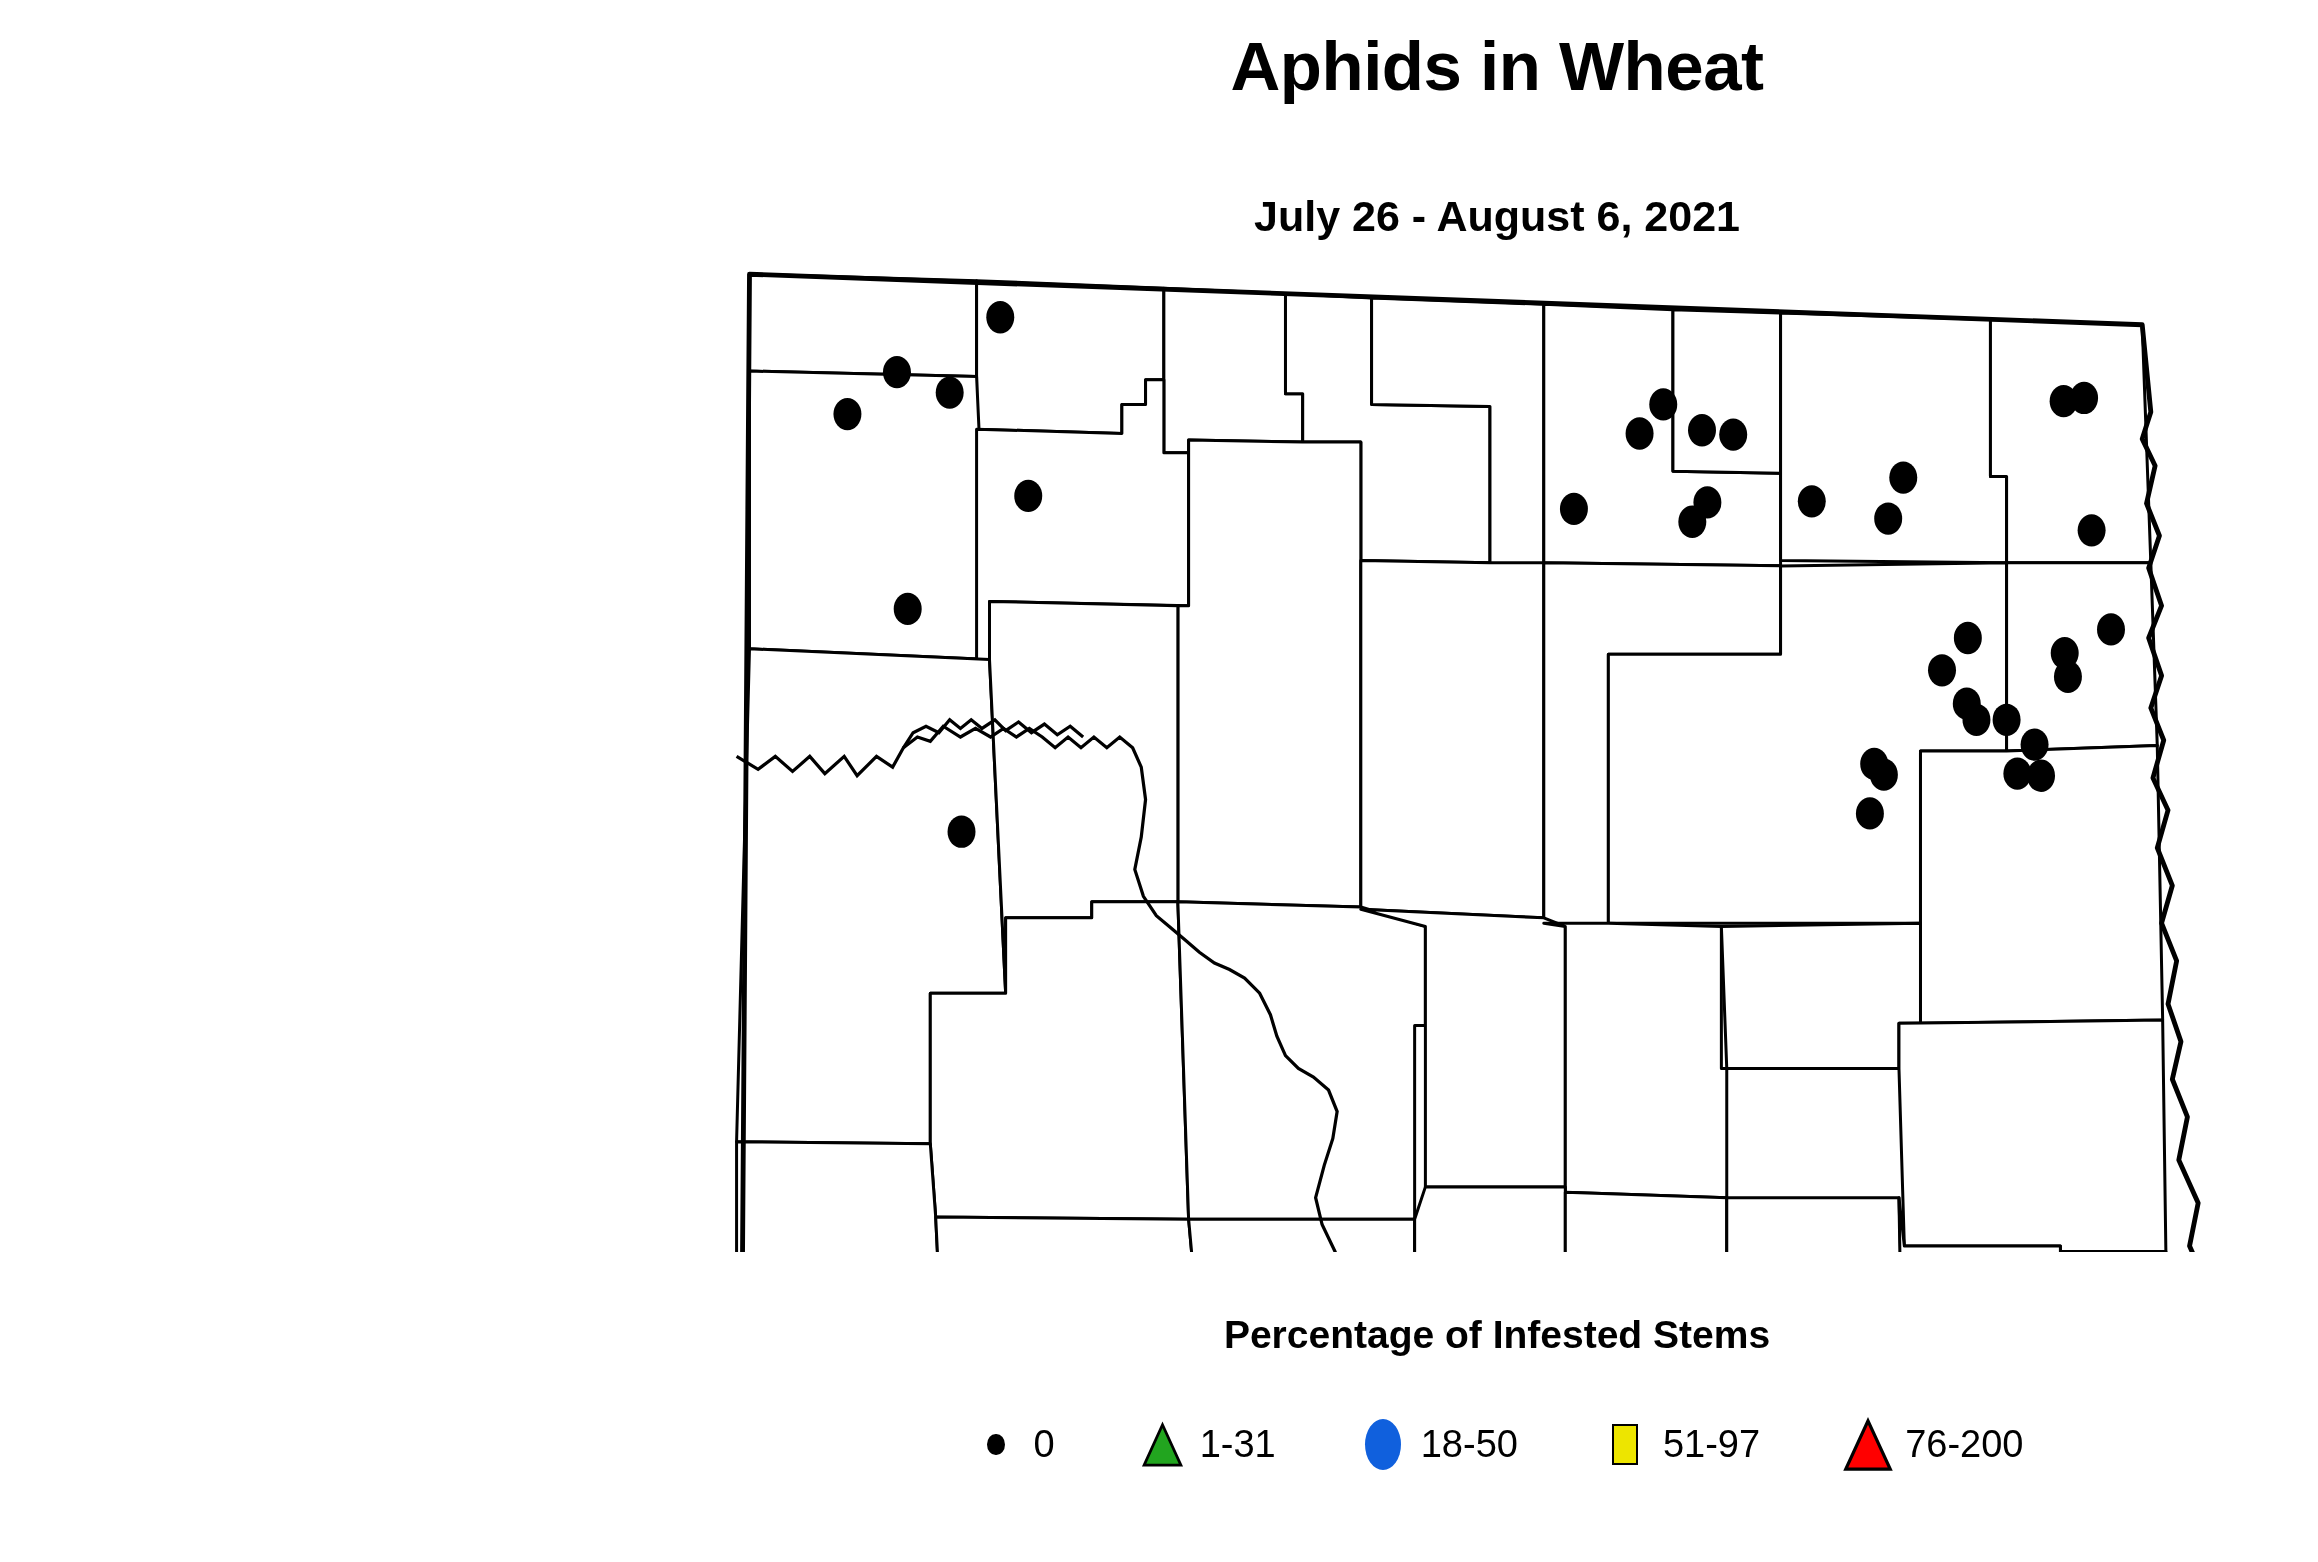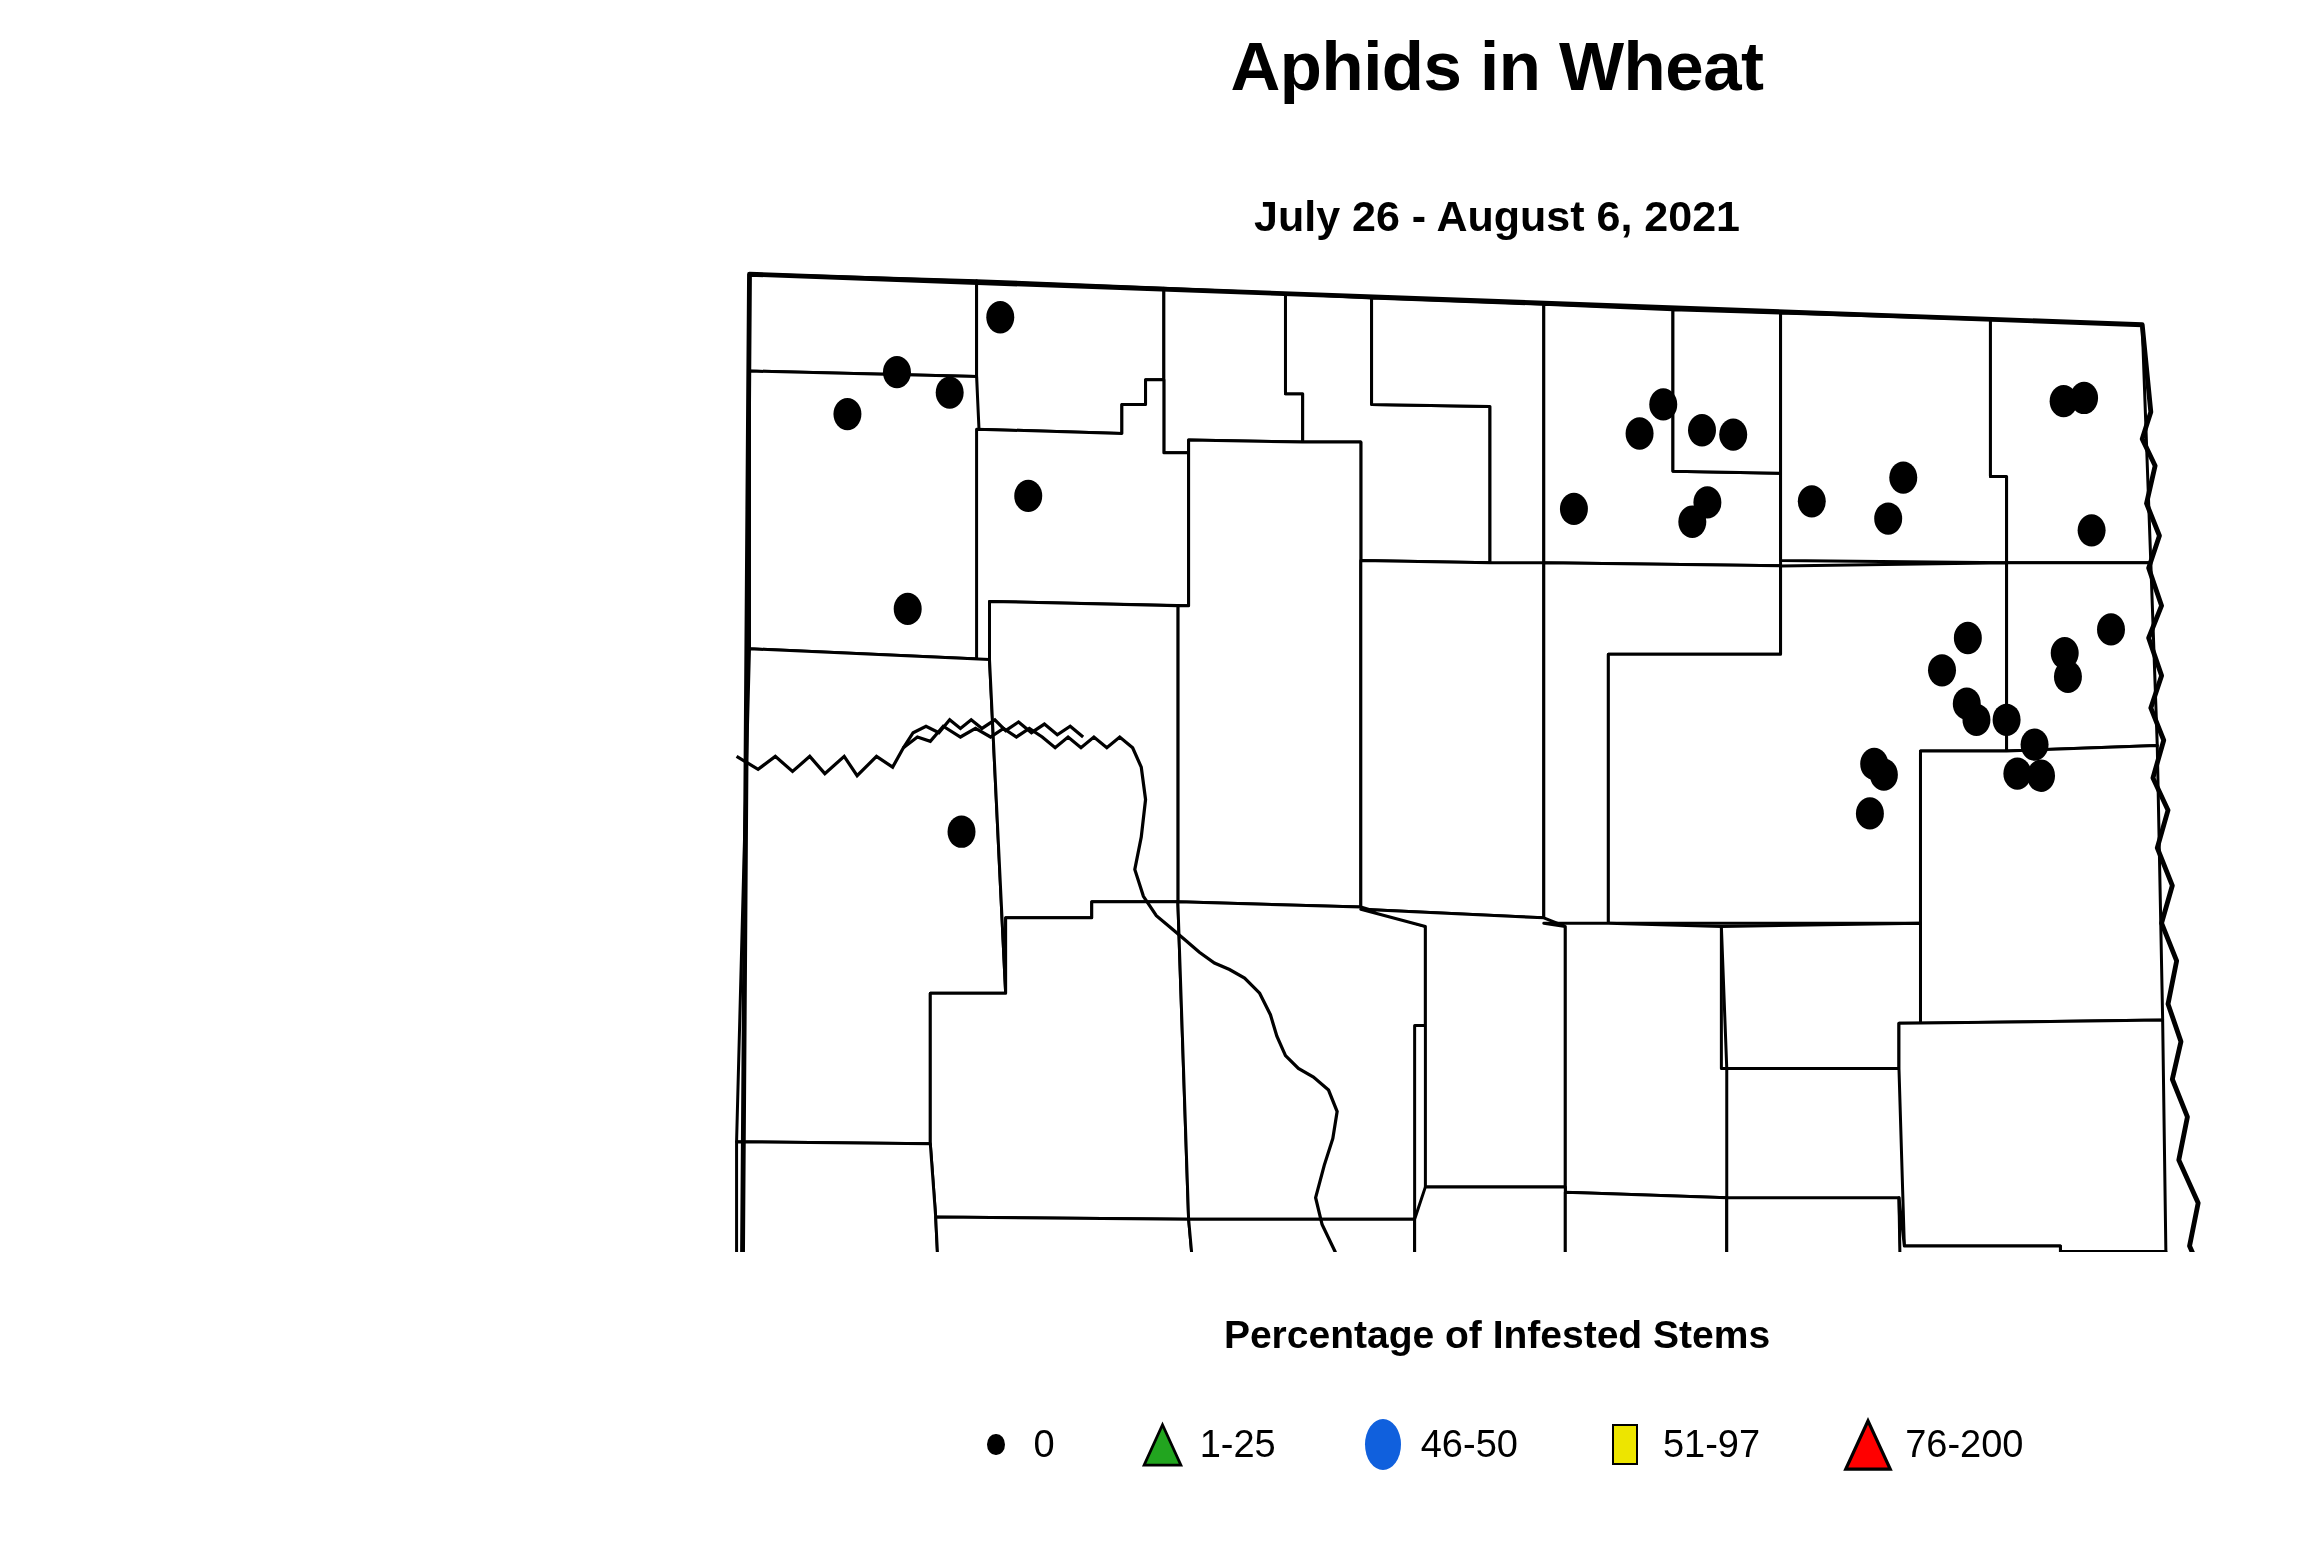--- a/index.html
+++ b/index.html
@@ -206,28 +206,28 @@
       </span>
       <span class="legend-label">0</span>
     </div>
 
     <div class="legend-item">
       <span class="legend-sym">
         <svg class="triglyph" width="43" height="46" viewBox="0 0 92 100">
           <polygon points="46,6 86,94 6,94" fill="#22A51F" stroke="#000000" stroke-width="6"></polygon>
         </svg>
       </span>
-      <span class="legend-label">1-25</span>
+      <span class="legend-label">1-31</span>
     </div>
 
     <div class="legend-item">
       <span class="legend-sym">
         <span class="sym-circle"></span>
       </span>
-      <span class="legend-label">46-50</span>
+      <span class="legend-label">18-50</span>
     </div>
 
     <div class="legend-item">
       <span class="legend-sym">
         <span class="sym-sq"></span>
       </span>
       <span class="legend-label">51-97</span>
     </div>
 
     <div class="legend-item">

